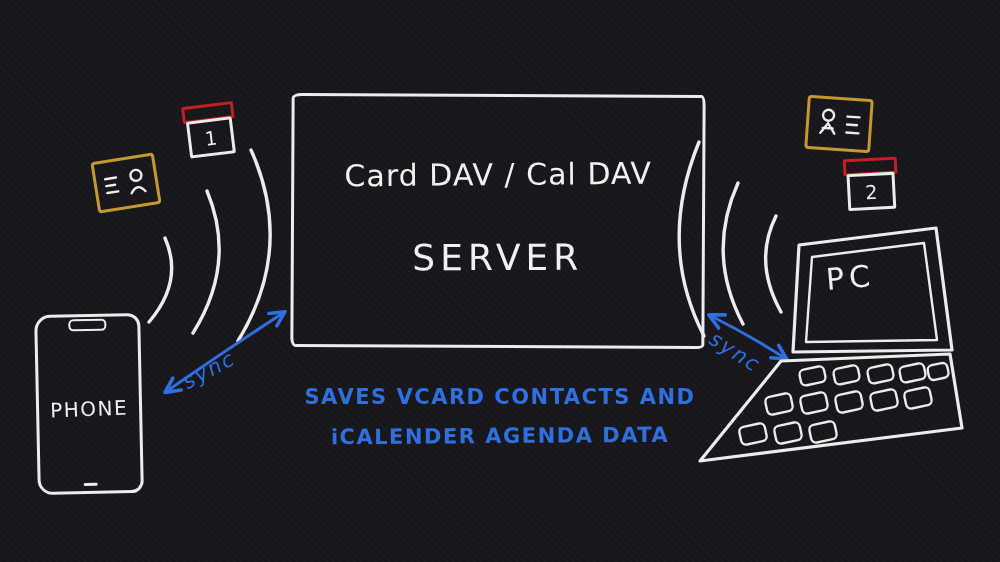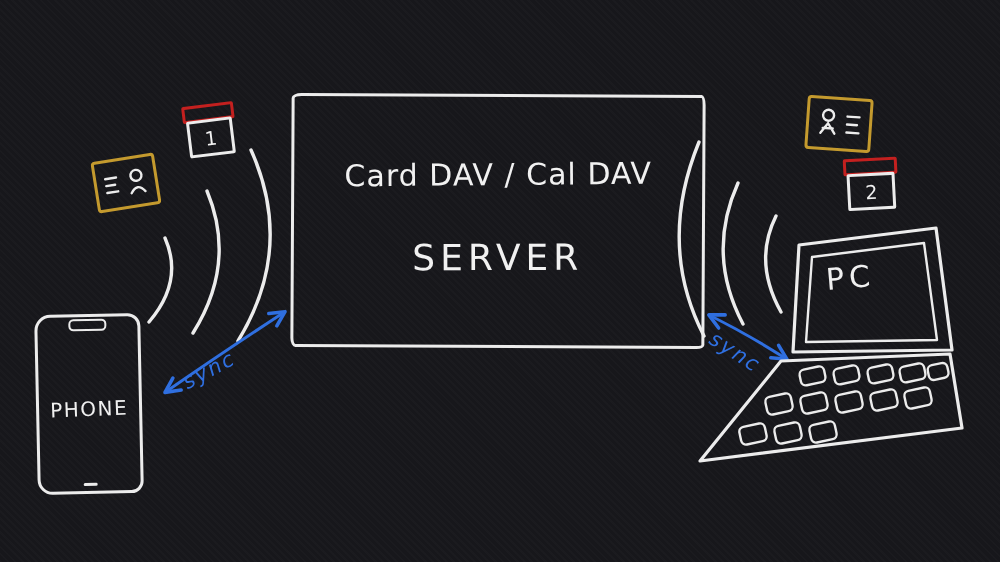--- a/index.html
+++ b/index.html
@@ -155,20 +155,24 @@
     <div class="phone-notch"></div>
     <div class="phone-label">PHONE</div>
     <div class="phone-homebar"></div>
   </div>
 
   <div class="pc-label">PC</div>
 
   <div class="sync-label sync-left">sync</div>
   <div class="sync-label sync-right">sync</div>
 
+  <div class="caption">
+    <div>SAVES VCARD CONTACTS AND</div>
+    <div>iCALENDER AGENDA DATA</div>
+  </div>
 
   <div class="card card-left">
     <svg width="54" height="40" viewBox="0 0 54 40">
       <g stroke="#ececec" stroke-width="2.4" stroke-linecap="round" fill="none">
         <path d="M7 13 h11 M7 20 h9 M7 27 h11"></path>
         <circle cx="38" cy="14" r="5.5"></circle>
         <path d="M31 31 Q38 21 45 31"></path>
       </g>
     </svg>
   </div>

